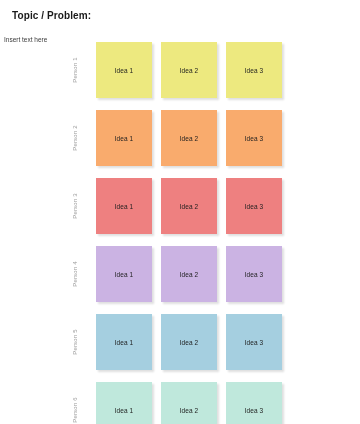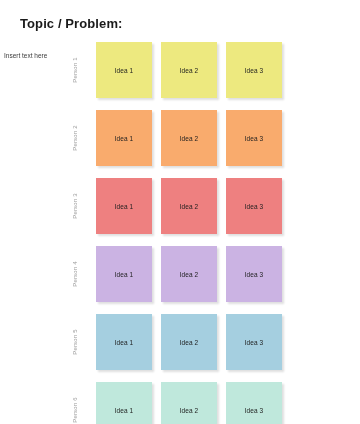--- a/index.html
+++ b/index.html
@@ -23,26 +23,26 @@
   }
 
   
   .header {
     position: absolute;
     left: 4px;
     top: 2px;
     width: 340px;
   }
   .header-title {
-    font-size: 13px;
+    font-size: 10px;
     font-weight: bold;
     color: #1a1a1a;
     letter-spacing: 0.1px;
     line-height: 11px;
-    margin: 16px;
+    margin: 8px;
   }
   .header-subtitle {
     font-size: 6.5px;
     font-weight: normal;
     color: #3a3a3a;
     line-height: 10px;
     margin: 0;
     padding-top: 6px;
   }
 

